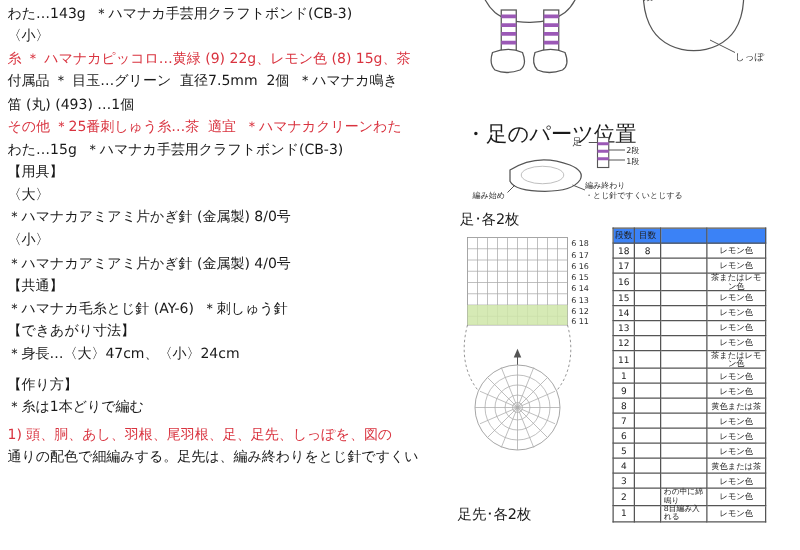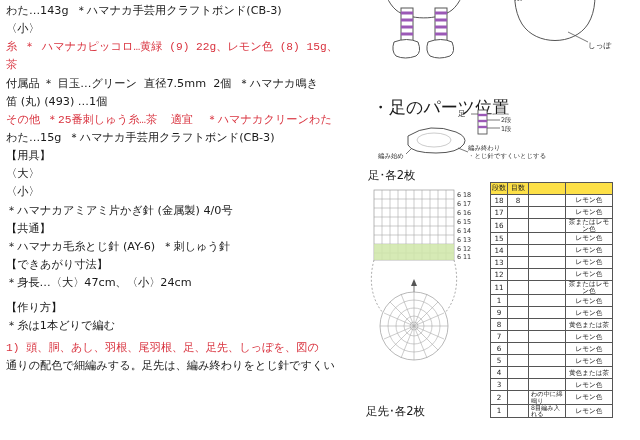--- a/index.html
+++ b/index.html
@@ -15,21 +15,21 @@
 
   
   .left-col{
     position:absolute;left:0;top:0;width:350px;height:440px;
     padding:2px 6px 0 6px;
     box-sizing:border-box;
     font-size:11.2px;
     line-height:1.62;
   }
   .ln{white-space:pre-wrap;}
-  .red{color:#d9333f;font-family:Liberation Mono, monospace;}
+  .red{color:#d9333f;}
   .spacer-sm{height:3px;}
   .spacer-md{height:7px;}
 
   
   .doll{
     position:absolute;left:372px;top:-66px;width:110px;height:160px;
   }
   .doll svg{display:block;}
 
   
@@ -62,21 +62,21 @@
     border:1px solid #555;
     text-align:center;
     padding:0;
     height:11px;
     color:#222;
   }
   table.rowchart td.c1{width:16px;}
   table.rowchart td.c2{width:20px;}
   table.rowchart td.c3{width:34px;}
   table.rowchart td.c4{width:46px;font-size:6.6px;}
-  table.rowchart td.hd{font-size:7px;background:#fde047;}
+  table.rowchart td.hd{font-size:7px;background:#3b82f6;}
   table.rowchart td.note{font-size:6.2px;text-align:left;padding-left:2px;}
 
   
   .foot-sec2{
     position:absolute;left:366px;top:404px;width:200px;
     font-size:11.5px;
   }
 
   .dotline{stroke:#888;stroke-width:.7;stroke-dasharray:2 2;fill:none;}
   .sld{stroke:#555;stroke-width:.8;fill:none;}
@@ -92,20 +92,21 @@
   <div class="left-col">
     <div class="ln">わた…143g  ＊ハマナカ手芸用クラフトボンド(CB-3)</div>
     <div class="ln">〈小〉</div>
     <div class="ln red">糸 ＊ ハマナカピッコロ…黄緑 (9) 22g、レモン色 (8) 15g、茶</div>
     <div class="ln">付属品 ＊ 目玉…グリーン  直径7.5mm  2個  ＊ハマナカ鳴き</div>
     <div class="ln">笛 (丸) (493) …1個</div>
     <div class="ln red">その他 ＊25番刺しゅう糸…茶  適宜  ＊ハマナカクリーンわた</div>
     <div class="ln">わた…15g  ＊ハマナカ手芸用クラフトボンド(CB-3)</div>
     <div class="ln">【用具】</div>
     <div class="ln">〈大〉</div>
+    <div class="ln">＊ハマナカアミアミ片かぎ針 (金属製) 8/0号</div>
     <div class="ln">〈小〉</div>
     <div class="ln">＊ハマナカアミアミ片かぎ針 (金属製) 4/0号</div>
     <div class="ln">【共通】</div>
     <div class="ln">＊ハマナカ毛糸とじ針 (AY-6)  ＊刺しゅう針</div>
     <div class="ln">【できあがり寸法】</div>
     <div class="ln">＊身長…〈大〉47cm、〈小〉24cm</div>
     <div class="spacer-md"></div>
     <div class="ln">【作り方】</div>
     <div class="ln">＊糸は1本どりで編む</div>
     <div class="spacer-sm"></div>

